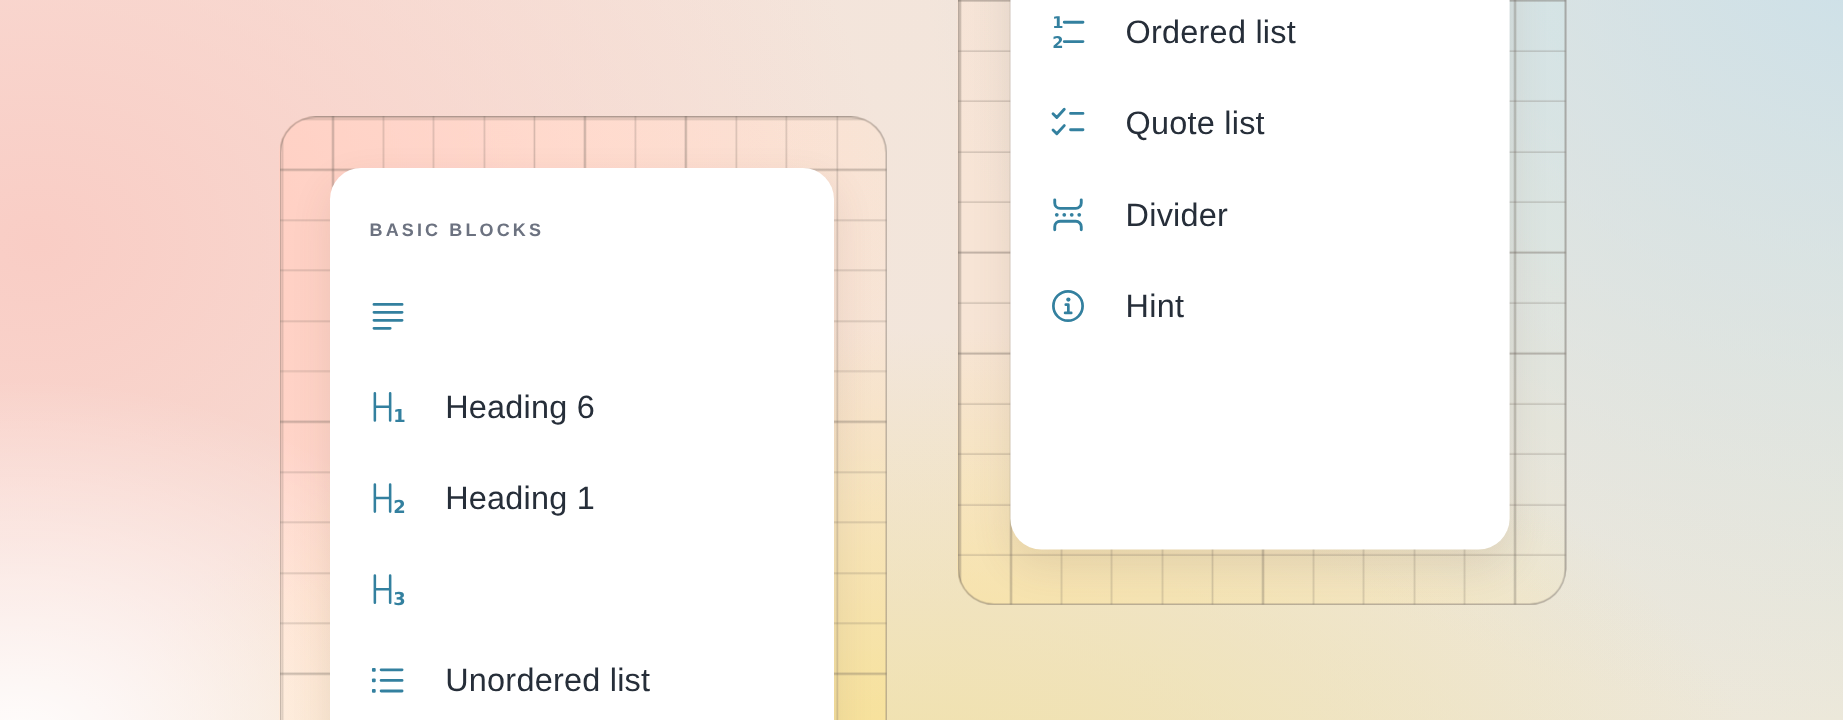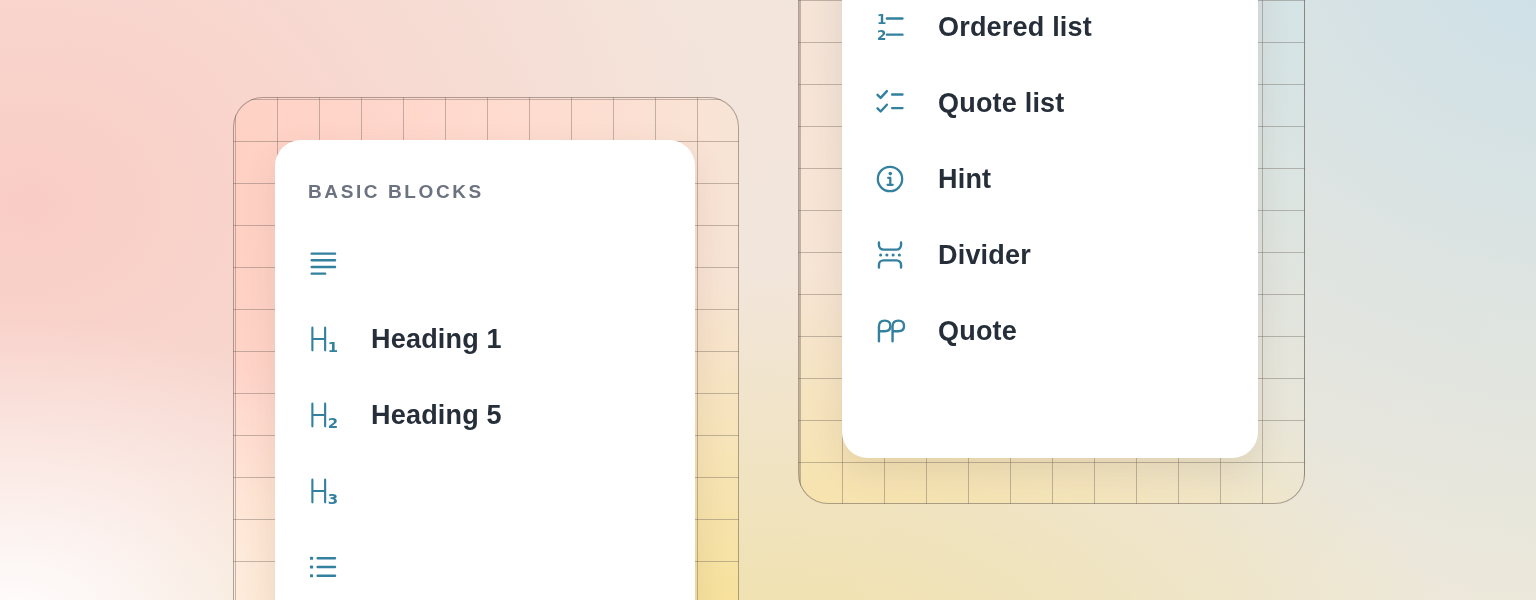--- a/index.html
+++ b/index.html
@@ -27,28 +27,28 @@
   #grid-right{left:798px; top:-62px; width:505px; height:564px; background-position:0 19px, 1px 0;}
   .card{
     position:absolute;background:var(--card-bg,#fff);border-radius:26px;
     box-shadow:0 14px 34px rgba(95,75,55,0.12);
   }
   #card-left {left:275px; top:140px; width:420px; height:520px;}
   #card-right{left:842px; top:-62px; width:416px; height:520px;}
   .card-inner-left{padding-top:38px;}
   .section-label{
     height:28px;display:flex;align-items:center;padding-left:33px;
-    font-size:19px;font-weight:700;letter-spacing:2.6px;color:var(--muted,#6c7280);
+    font-size:15px;font-weight:700;letter-spacing:2.6px;color:var(--muted,#6c7280);
   }
   .items{margin-top:19px;}
   #card-right .items{margin-top:0;padding-top:51px;}
   .item{height:76px;display:flex;align-items:center;padding-left:31px;cursor:pointer;}
   .item .icon{width:34px;height:34px;flex:0 0 34px;color:var(--accent,#33809f);display:flex;align-items:center;justify-content:center;}
   .item .icon svg{width:34px;height:34px;display:block;}
-  .item .label{margin-left:31px;font-size:27px;font-weight:700;color:var(--text,#262e39);letter-spacing:0.2px;}
+  .item .label{margin-left:31px;font-size:27px;font-weight:400;color:var(--text,#262e39);letter-spacing:0.2px;}
 </style>
 </head>
 <body>
 
 <div id="page">
 
   <div id="grid-left" class="grid-panel"></div>
   <div id="grid-right" class="grid-panel"></div>
 
   <div id="card-left" class="card">
@@ -62,48 +62,49 @@
               </svg>
             </span>
           </div>
           <div class="item">
             <span class="icon">
               <svg viewBox="0 0 24 24" fill="none" stroke="currentColor" stroke-linecap="round" stroke-linejoin="round" stroke-width="1.5">
                 <path d="M4.5 4 V20 M13.5 4 V20 M4.5 12 H13.5"></path>
                 <text x="15.3" y="21" font-size="10.5" fill="currentColor" stroke="none" font-weight="bold" font-family="DejaVu Sans, sans-serif">1</text>
               </svg>
             </span>
-            <span class="label">Heading 1</span>
+            <span class="label">Heading 6</span>
           </div>
           <div class="item">
             <span class="icon">
               <svg viewBox="0 0 24 24" fill="none" stroke="currentColor" stroke-linecap="round" stroke-linejoin="round" stroke-width="1.5">
                 <path d="M4.5 4 V20 M13.5 4 V20 M4.5 12 H13.5"></path>
                 <text x="15.3" y="21" font-size="10.5" fill="currentColor" stroke="none" font-weight="bold" font-family="DejaVu Sans, sans-serif">2</text>
               </svg>
             </span>
-            <span class="label">Heading 5</span>
+            <span class="label">Heading 1</span>
           </div>
           <div class="item">
             <span class="icon">
               <svg viewBox="0 0 24 24" fill="none" stroke="currentColor" stroke-linecap="round" stroke-linejoin="round" stroke-width="1.5">
                 <path d="M4.5 4 V20 M13.5 4 V20 M4.5 12 H13.5"></path>
                 <text x="15.3" y="21" font-size="10.5" fill="currentColor" stroke="none" font-weight="bold" font-family="DejaVu Sans, sans-serif">3</text>
               </svg>
             </span>
           </div>
           <div class="item">
             <span class="icon">
               <svg viewBox="0 0 24 24" fill="none" stroke="currentColor" stroke-linecap="round" stroke-linejoin="round" stroke-width="1.7">
                 <path d="M8.2 5.8 H20.5 M8.2 12 H20.5 M8.2 18.2 H20.5"></path>
                 <rect x="2.8" y="4.7" width="2.2" height="2.2" rx="0.6" fill="currentColor" stroke="none"></rect>
                 <rect x="2.8" y="10.9" width="2.2" height="2.2" rx="0.6" fill="currentColor" stroke="none"></rect>
                 <rect x="2.8" y="17.1" width="2.2" height="2.2" rx="0.6" fill="currentColor" stroke="none"></rect>
               </svg>
             </span>
+            <span class="label">Unordered list</span>
           </div>
         </div>
     </div>
   </div>
 
   <div id="card-right" class="card">
     <div class="items" id="items-right">
         <div class="item">
           <span class="icon">
             <svg viewBox="0 0 24 24" fill="none" stroke="currentColor" stroke-linecap="round" stroke-linejoin="round" stroke-width="1.7">
@@ -117,46 +118,37 @@
         <div class="item">
           <span class="icon">
             <svg viewBox="0 0 24 24" fill="none" stroke="currentColor" stroke-linecap="round" stroke-linejoin="round" stroke-width="1.7">
               <path d="M3.2 6.2 L5.4 8.4 L9.8 3.6 M3.2 15.8 L5.4 18 L9.8 13.2 M13.5 6 H20.8 M13.5 15.6 H20.8"></path>
             </svg>
           </span>
           <span class="label">Quote list</span>
         </div>
         <div class="item">
           <span class="icon">
-            <svg viewBox="0 0 24 24" fill="none" stroke="currentColor" stroke-linecap="round" stroke-linejoin="round" stroke-width="1.6">
-              <circle cx="12" cy="12" r="8.6"></circle>
-              <path d="M10.7 11.2 H12.2 V15.9 M10.3 16.1 H13.9"></path>
-              <circle cx="12.2" cy="8.2" r="1.25" fill="currentColor" stroke="none"></circle>
-            </svg>
-          </span>
-          <span class="label">Hint</span>
-        </div>
-        <div class="item">
-          <span class="icon">
             <svg viewBox="0 0 24 24" fill="none" stroke="currentColor" stroke-linecap="round" stroke-linejoin="round" stroke-width="1.7">
               <path d="M4.2 3.2 V5 a3.2 3.2 0 0 0 3.2 3.2 h9.2 a3.2 3.2 0 0 0 3.2 -3.2 V3.2"></path>
               <path d="M4.2 20.8 V19 a3.2 3.2 0 0 1 3.2 -3.2 h9.2 a3.2 3.2 0 0 1 3.2 3.2 v1.8"></path>
               <circle cx="5.4" cy="12" r="1.1" fill="currentColor" stroke="none"></circle>
               <circle cx="9.8" cy="12" r="1.1" fill="currentColor" stroke="none"></circle>
               <circle cx="14.2" cy="12" r="1.1" fill="currentColor" stroke="none"></circle>
               <circle cx="18.6" cy="12" r="1.1" fill="currentColor" stroke="none"></circle>
             </svg>
           </span>
           <span class="label">Divider</span>
         </div>
         <div class="item">
           <span class="icon">
-            <svg viewBox="0 0 24 24" fill="none" stroke="currentColor" stroke-linecap="round" stroke-linejoin="round" stroke-width="1.7">
-              <path d="M4.2 19.3 V8.8 Q4.2 4.7 8.3 4.7 Q12.3 4.7 12.3 8.5 Q12.3 12.2 8.3 12.2 H4.4"></path>
-              <path d="M13.8 19.3 V8.8 Q13.8 4.7 17.9 4.7 Q21.9 4.7 21.9 8.5 Q21.9 12.2 17.9 12.2 H14"></path>
+            <svg viewBox="0 0 24 24" fill="none" stroke="currentColor" stroke-linecap="round" stroke-linejoin="round" stroke-width="1.6">
+              <circle cx="12" cy="12" r="8.6"></circle>
+              <path d="M10.7 11.2 H12.2 V15.9 M10.3 16.1 H13.9"></path>
+              <circle cx="12.2" cy="8.2" r="1.25" fill="currentColor" stroke="none"></circle>
             </svg>
           </span>
-          <span class="label">Quote</span>
+          <span class="label">Hint</span>
         </div>
       </div>
   </div>
 
 </div>
 
 </body></html>

